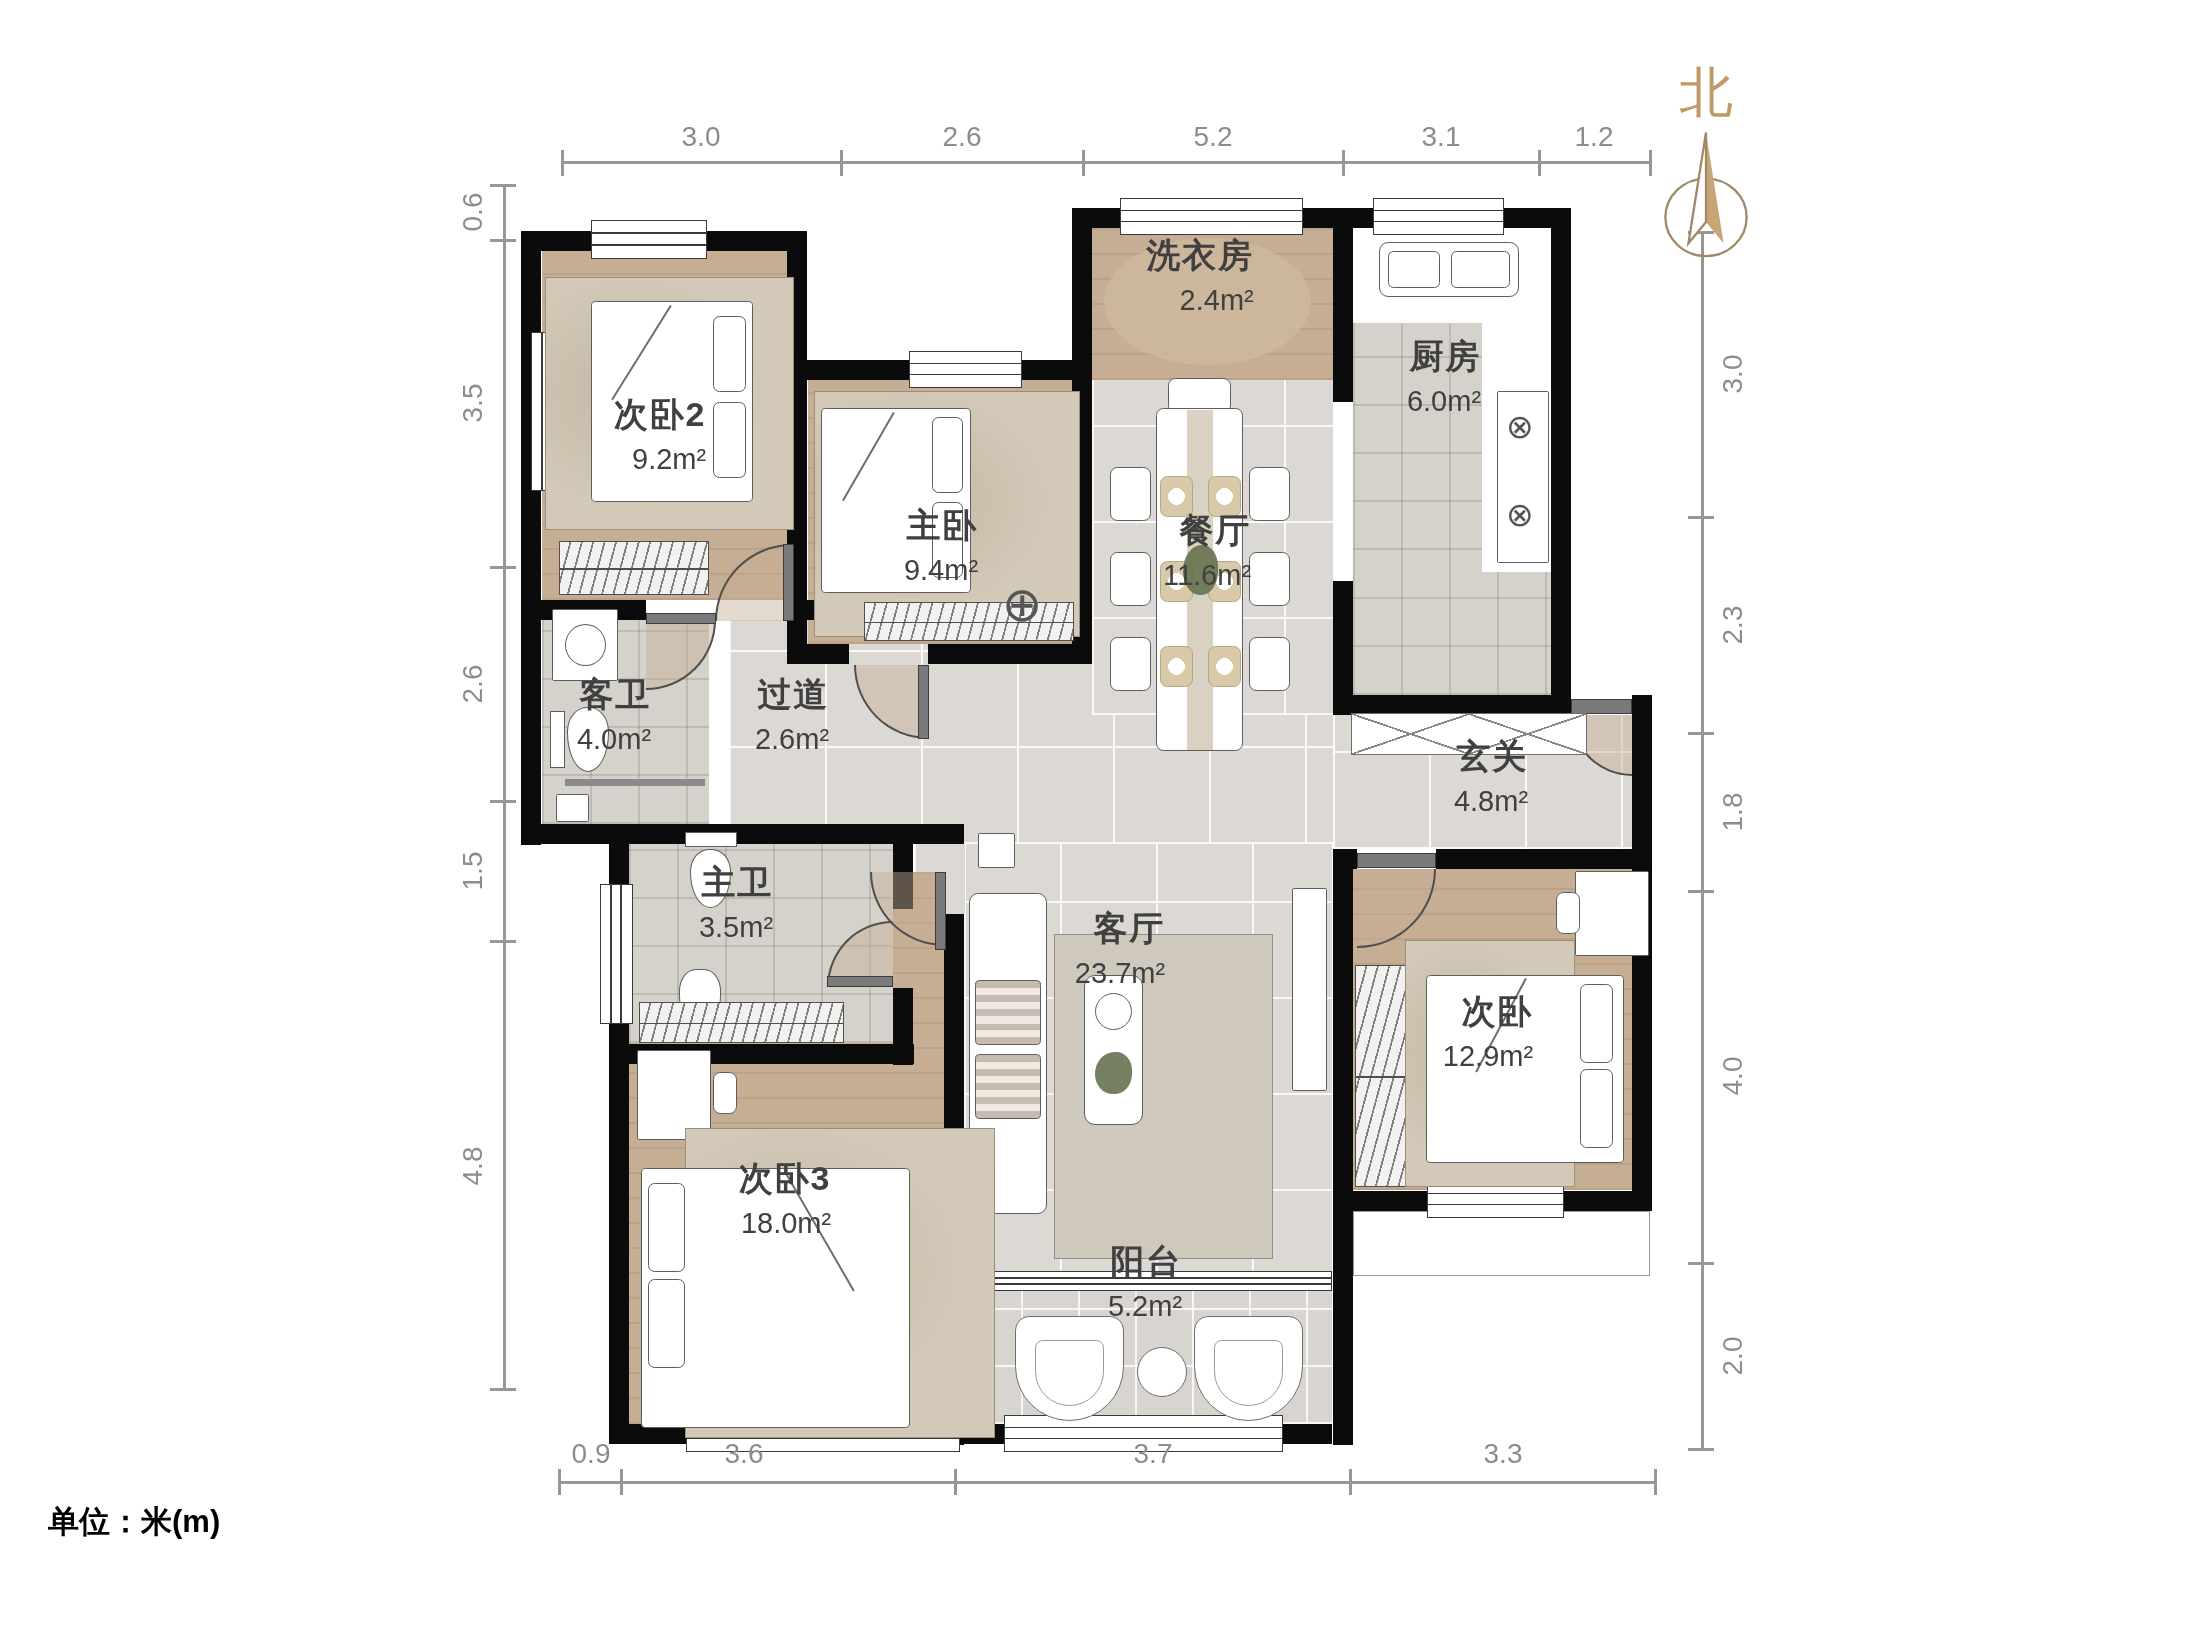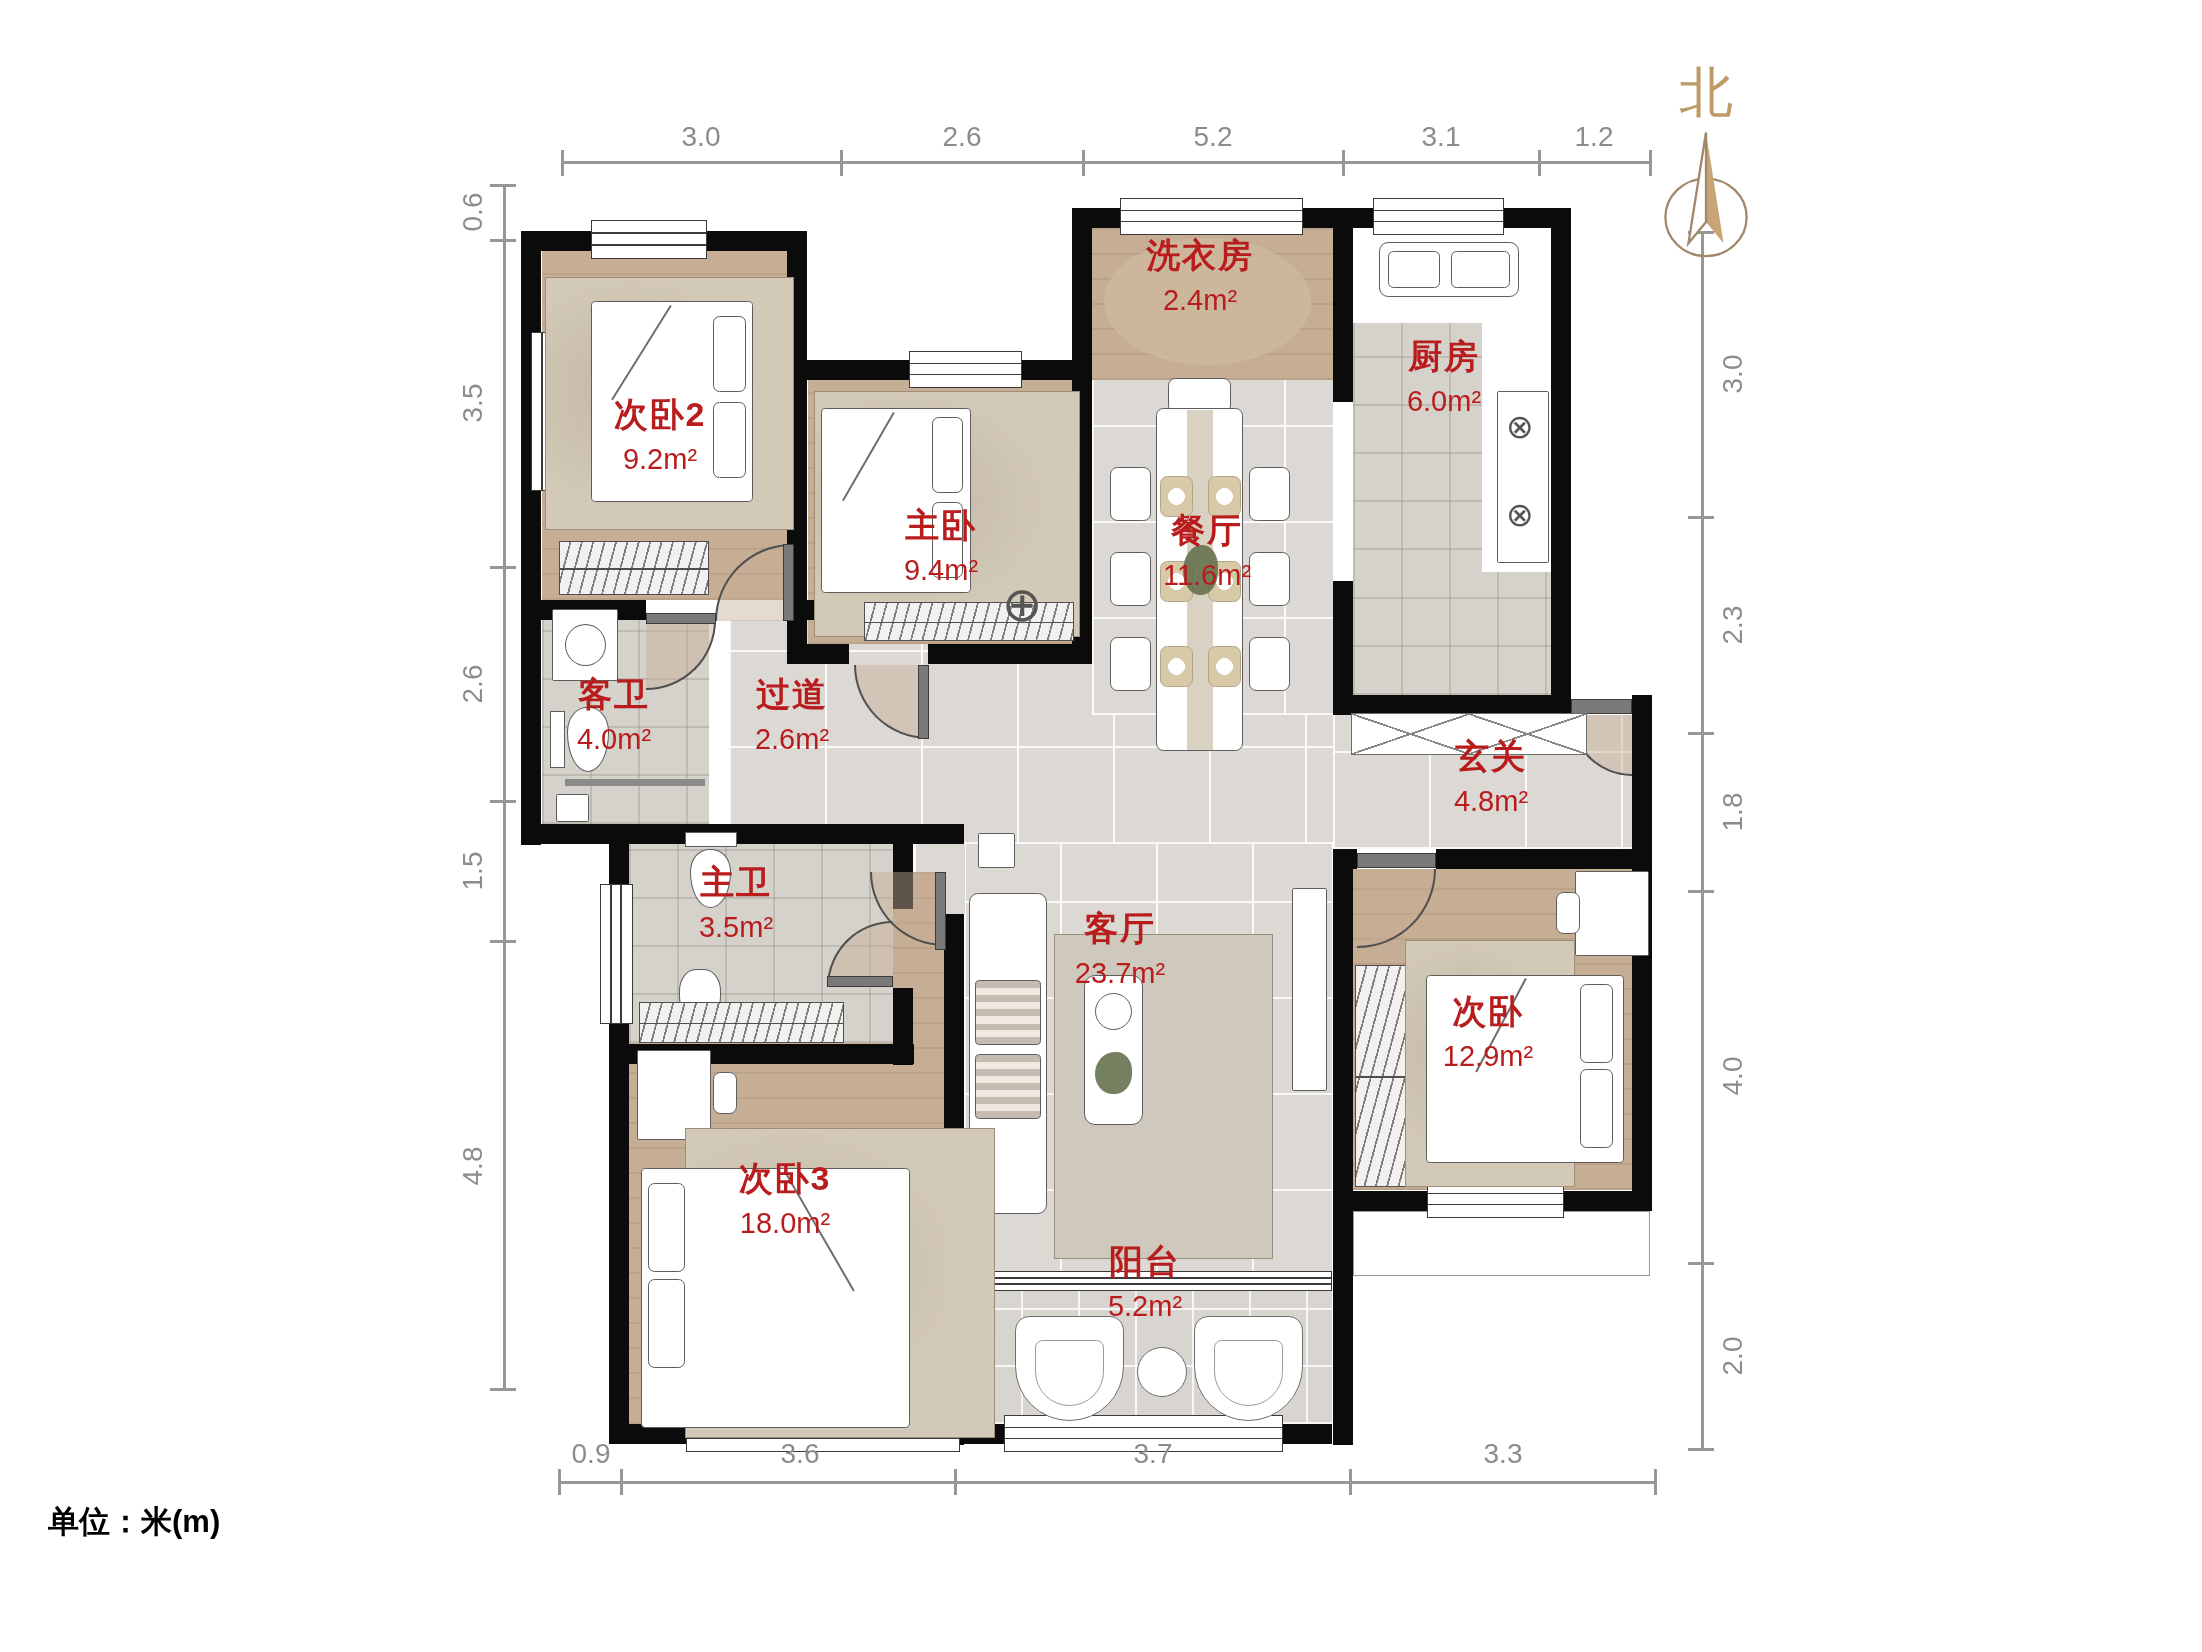--- a/index.html
+++ b/index.html
@@ -51,21 +51,21 @@
   .oval{position:absolute;background:rgba(205,185,158,.8);border-radius:50%}
   .plate{position:absolute;border-radius:7.4px;border:0.9px solid #b3a585;
     background:radial-gradient(circle at 50% 50%,#fff 0 8.3px,#d8c9a8 8.3px)}
   .chair{position:absolute;background:#fff;border:1.8px solid #5d5d5d;border-radius:7.4px;box-sizing:border-box}
   .plant{position:absolute;background:#66724f;border-radius:55% 45% 50% 50%;opacity:.9}
   .bchair{position:absolute;background:#fff;border:1.8px solid #6e6e6e;border-radius:14.8px 14.8px 57px 57px;box-sizing:border-box}
   .bchair::before{content:"";position:absolute;left:18%;right:18%;top:22%;bottom:14%;
     border:1.8px solid #9a9a9a;border-radius:9.2px 9.2px 42px 42px}
   .btable{position:absolute;background:#fff;border:1.8px solid #6e6e6e;border-radius:50%;box-sizing:border-box}
   .glyph{position:absolute;color:#555;line-height:1}
-  .room-label{position:absolute;transform:translateX(-50%);text-align:center;white-space:nowrap;color:#b91c1c;z-index:30}
+  .room-label{position:absolute;transform:translateX(-50%);text-align:right;white-space:nowrap;color:#404040;z-index:30}
   .rname{font-size:34px;font-weight:700;letter-spacing:1.8px}
   .rarea{font-size:29px;font-weight:400;margin-top:4.6px}
   .dimline,.tick{position:absolute;background:#979797}
   .dim-h{position:absolute;transform:translateX(-50%);color:#8c8c8c;font-size:28px;white-space:nowrap}
   .dim-v{position:absolute;transform:translate(-50%,-50%) rotate(-90deg);color:#8c8c8c;font-size:28px;white-space:nowrap}
   .note{position:absolute;font-size:31px;font-weight:600;color:#000;white-space:nowrap}
   .north-label{position:absolute;transform:translateX(-50%);font-size:54px;color:#bf9a67}
 </style>
 </head>
 <body>
@@ -299,21 +299,21 @@
   <div class="dim-h" style="left:1441px;top:121px">3.1</div>
   <div class="dim-h" style="left:1594px;top:121px">1.2</div>
 
   <i class="dimline" style="left:559px;top:1481px;width:1096px;height:2.8px"></i>
   <i class="tick" style="left:558px;top:1469px;width:2.8px;height:26px"></i>
   <i class="tick" style="left:620px;top:1469px;width:2.8px;height:26px"></i>
   <i class="tick" style="left:954px;top:1469px;width:2.8px;height:26px"></i>
   <i class="tick" style="left:1349px;top:1469px;width:2.8px;height:26px"></i>
   <i class="tick" style="left:1654px;top:1469px;width:2.8px;height:26px"></i>
   <div class="dim-h" style="left:591px;top:1438px">0.9</div>
-  <div class="dim-h" style="left:800px;top:1438px">3.6</div>
+  <div class="dim-h" style="left:744px;top:1438px">3.6</div>
   <div class="dim-h" style="left:1153px;top:1438px">3.7</div>
   <div class="dim-h" style="left:1503px;top:1438px">3.3</div>
 
   <i class="dimline" style="left:503px;top:185px;width:2.8px;height:1205px"></i>
   <i class="tick" style="left:490px;top:184px;width:26px;height:2.8px"></i>
   <i class="tick" style="left:490px;top:239px;width:26px;height:2.8px"></i>
   <i class="tick" style="left:490px;top:566px;width:26px;height:2.8px"></i>
   <i class="tick" style="left:490px;top:800px;width:26px;height:2.8px"></i>
   <i class="tick" style="left:490px;top:940px;width:26px;height:2.8px"></i>
   <i class="tick" style="left:490px;top:1388px;width:26px;height:2.8px"></i>

